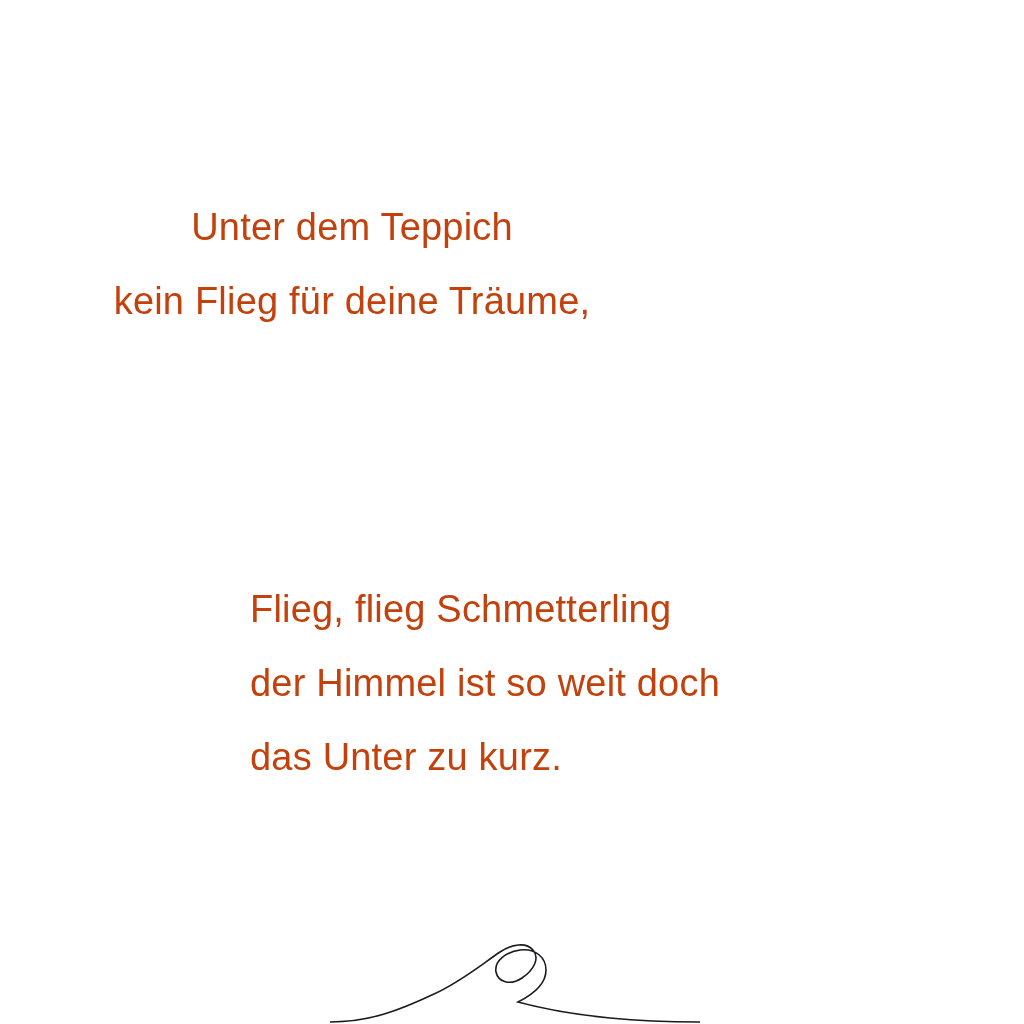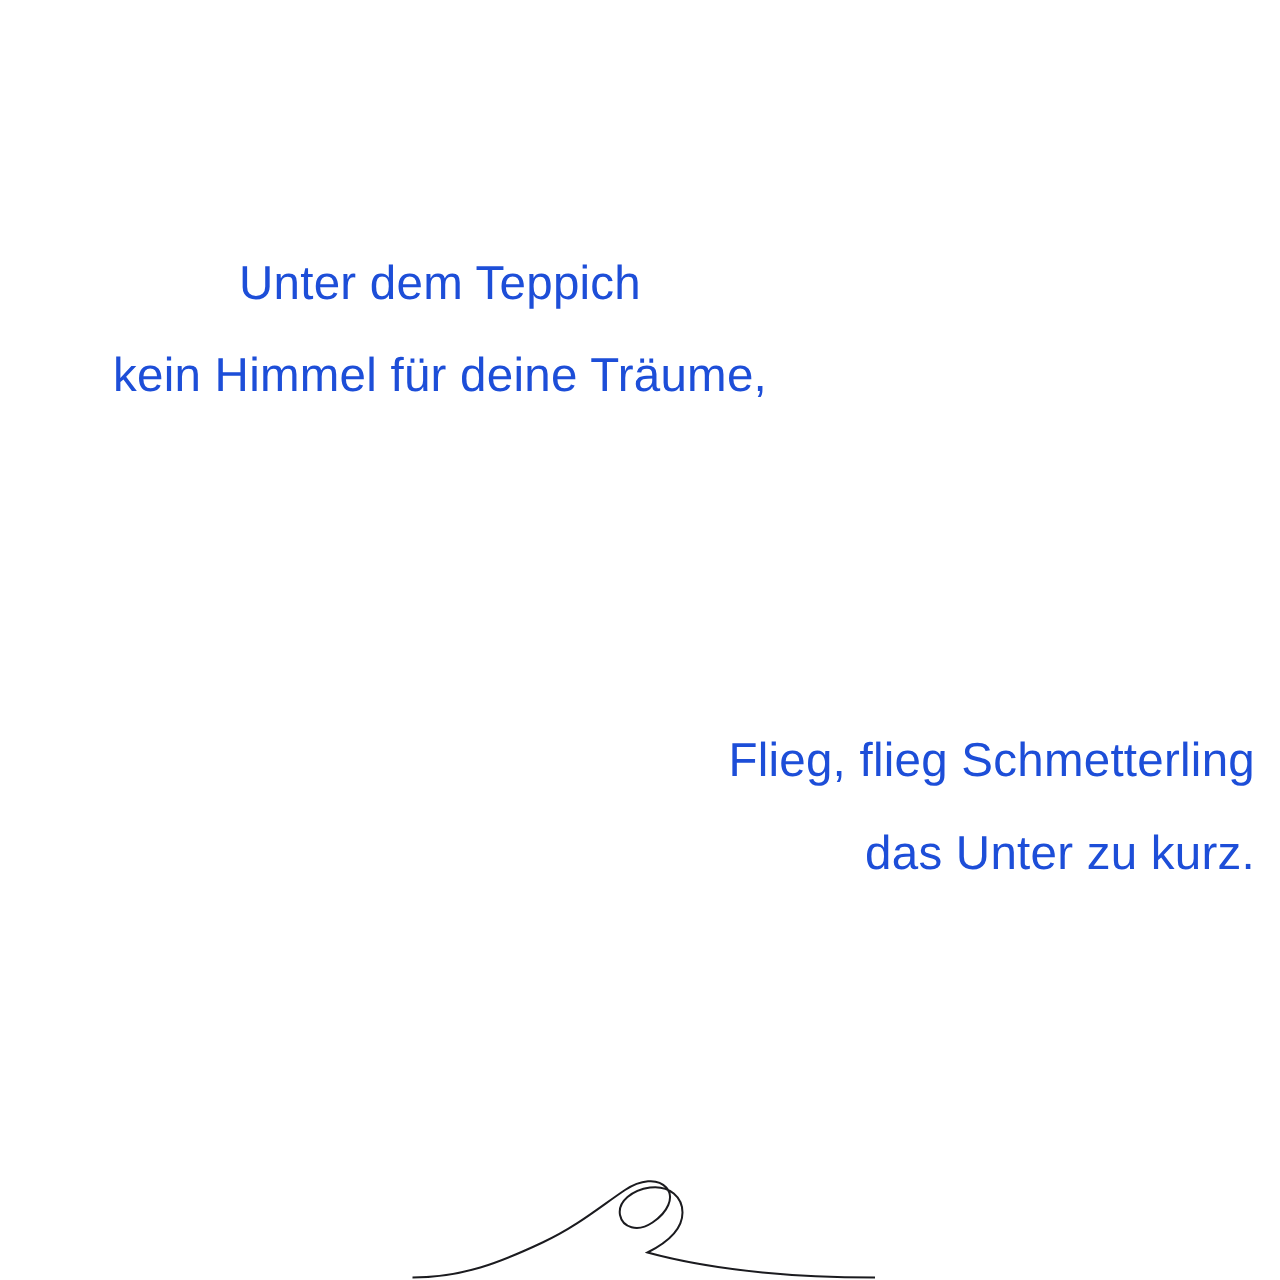--- a/index.html
+++ b/index.html
@@ -21,42 +21,42 @@
     width: 1024px;
     height: 1024px;
     box-sizing: border-box;
   }
 
   .stanza {
     position: absolute;
     font-size: 38px;
     line-height: 74px;
     letter-spacing: 0.2px;
-    color: #1d4ed8;
+    color: #c2410c;
     white-space: nowrap;
   }
 
   .stanza .line {
     display: block;
   }
 
   
   .stanza-one {
     left: 0;
     top: 190px;
     width: 704px;
     text-align: center;
   }
 
   
   .stanza-two {
     left: 250px;
     top: 572px;
     width: 754px;
-    text-align: right;
+    text-align: left;
   }
 
   .ornament {
     position: absolute;
     left: 330px;
     top: 930px;
     width: 370px;
     height: 94px;
   }
 
@@ -64,25 +64,26 @@
     display: block;
   }
 </style>
 </head>
 <body>
 
 <div class="page">
 
   <div class="stanza stanza-one">
     <span class="line">Unter dem Teppich</span>
-    <span class="line">kein Himmel für deine Träume,</span>
+    <span class="line">kein Flieg für deine Träume,</span>
   </div>
 
   <div class="stanza stanza-two">
     <span class="line">Flieg, flieg Schmetterling</span>
+    <span class="line">der Himmel ist so weit doch</span>
     <span class="line">das Unter zu kurz.</span>
   </div>
 
   <div class="ornament">
     <svg width="370" height="94" viewBox="0 0 370 94" fill="none" xmlns="http://www.w3.org/2000/svg">
       <path d="M0 92 C40 92 70 80 104 64 C132 51 152 34 170 22 C182 14 196 12 203 20 C210 28 204 40 192 48 C180 56 168 52 166 42 C164 31 176 22 190 20 C206 18 216 28 216 40 C216 56 200 66 188 72 C210 78 240 84 280 88 C310 91 340 92 370 92" stroke="#1b1b1f" stroke-width="1.6" stroke-linecap="round" fill="none"></path>
     </svg>
   </div>
 
 </div>

